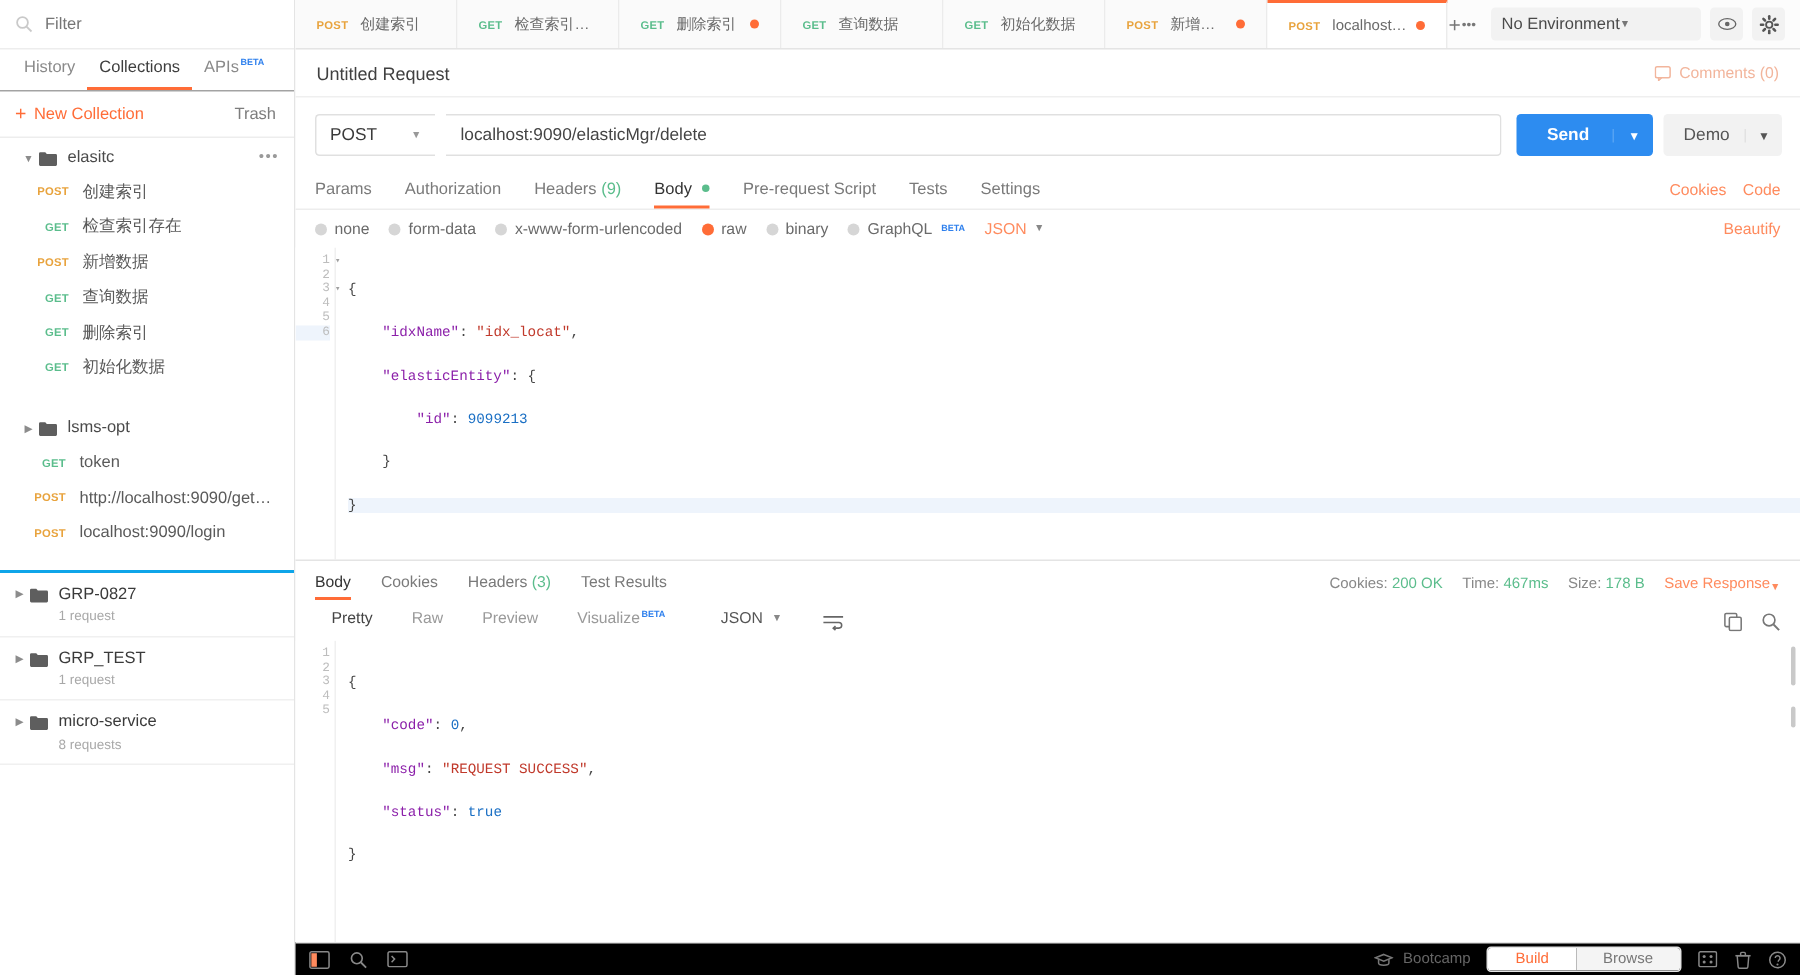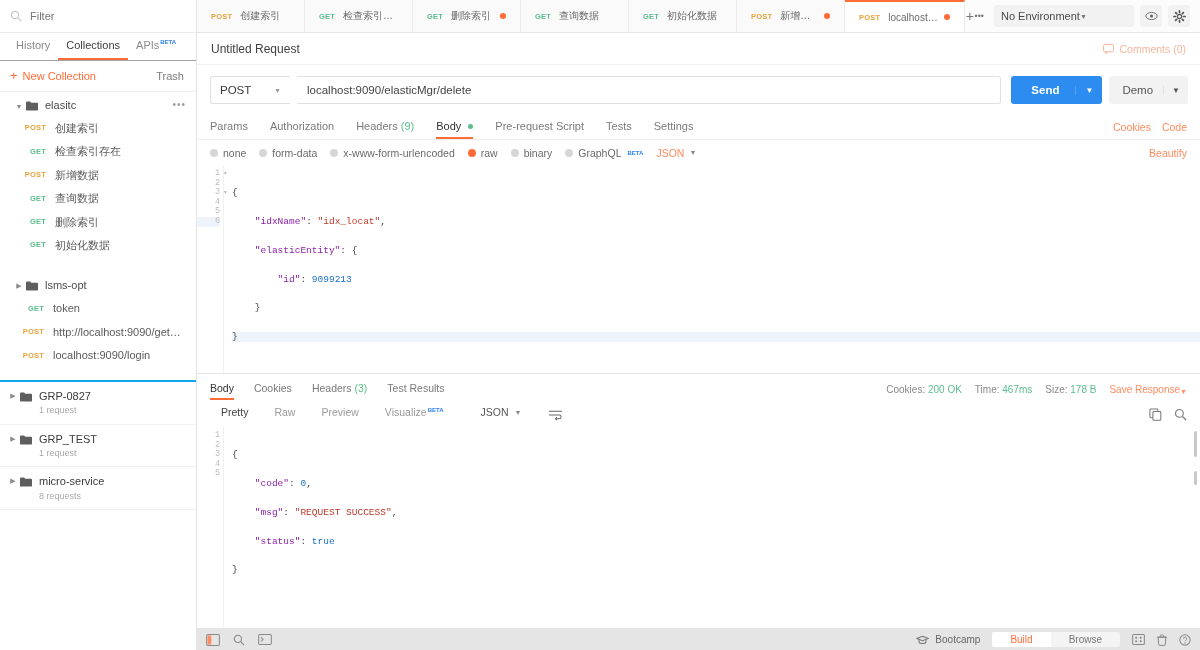--- a/index.html
+++ b/index.html
@@ -276,21 +276,21 @@
   .resp-body { flex: 1; display: flex; position: relative; min-height: 0; overflow: hidden; }
   .scroll-mark {
     position: absolute; right: 3px; width: 3px; border-radius: 2px;
     background: #c9c9c9;
   }
 
   
   .statusbar {
     height: 22px; border-top: 1px solid #e4e4e4;
     display: flex; align-items: center; padding: 0 9px;
-    background: #e5e5e5; flex-shrink: 0;
+    background: #000000; flex-shrink: 0;
   }
   .sb-left { display: flex; align-items: center; gap: 13px; }
   .sb-right { margin-left: auto; display: flex; align-items: center; gap: 11px; }
   .bootcamp { display: flex; align-items: center; gap: 6px; font-size: 10px; color: #666; cursor: pointer; }
   .bb-group { display: flex; border: 1px solid #e4e4e4; border-radius: 3px; overflow: hidden; }
   .bb { font-size: 10px; padding: 2px 18px; color: #777; cursor: pointer; background: #f4f4f4; }
   .bb.active { color: #ff6c37; background: #fff; }
   svg { display: block; }
 </style>
 </head>

